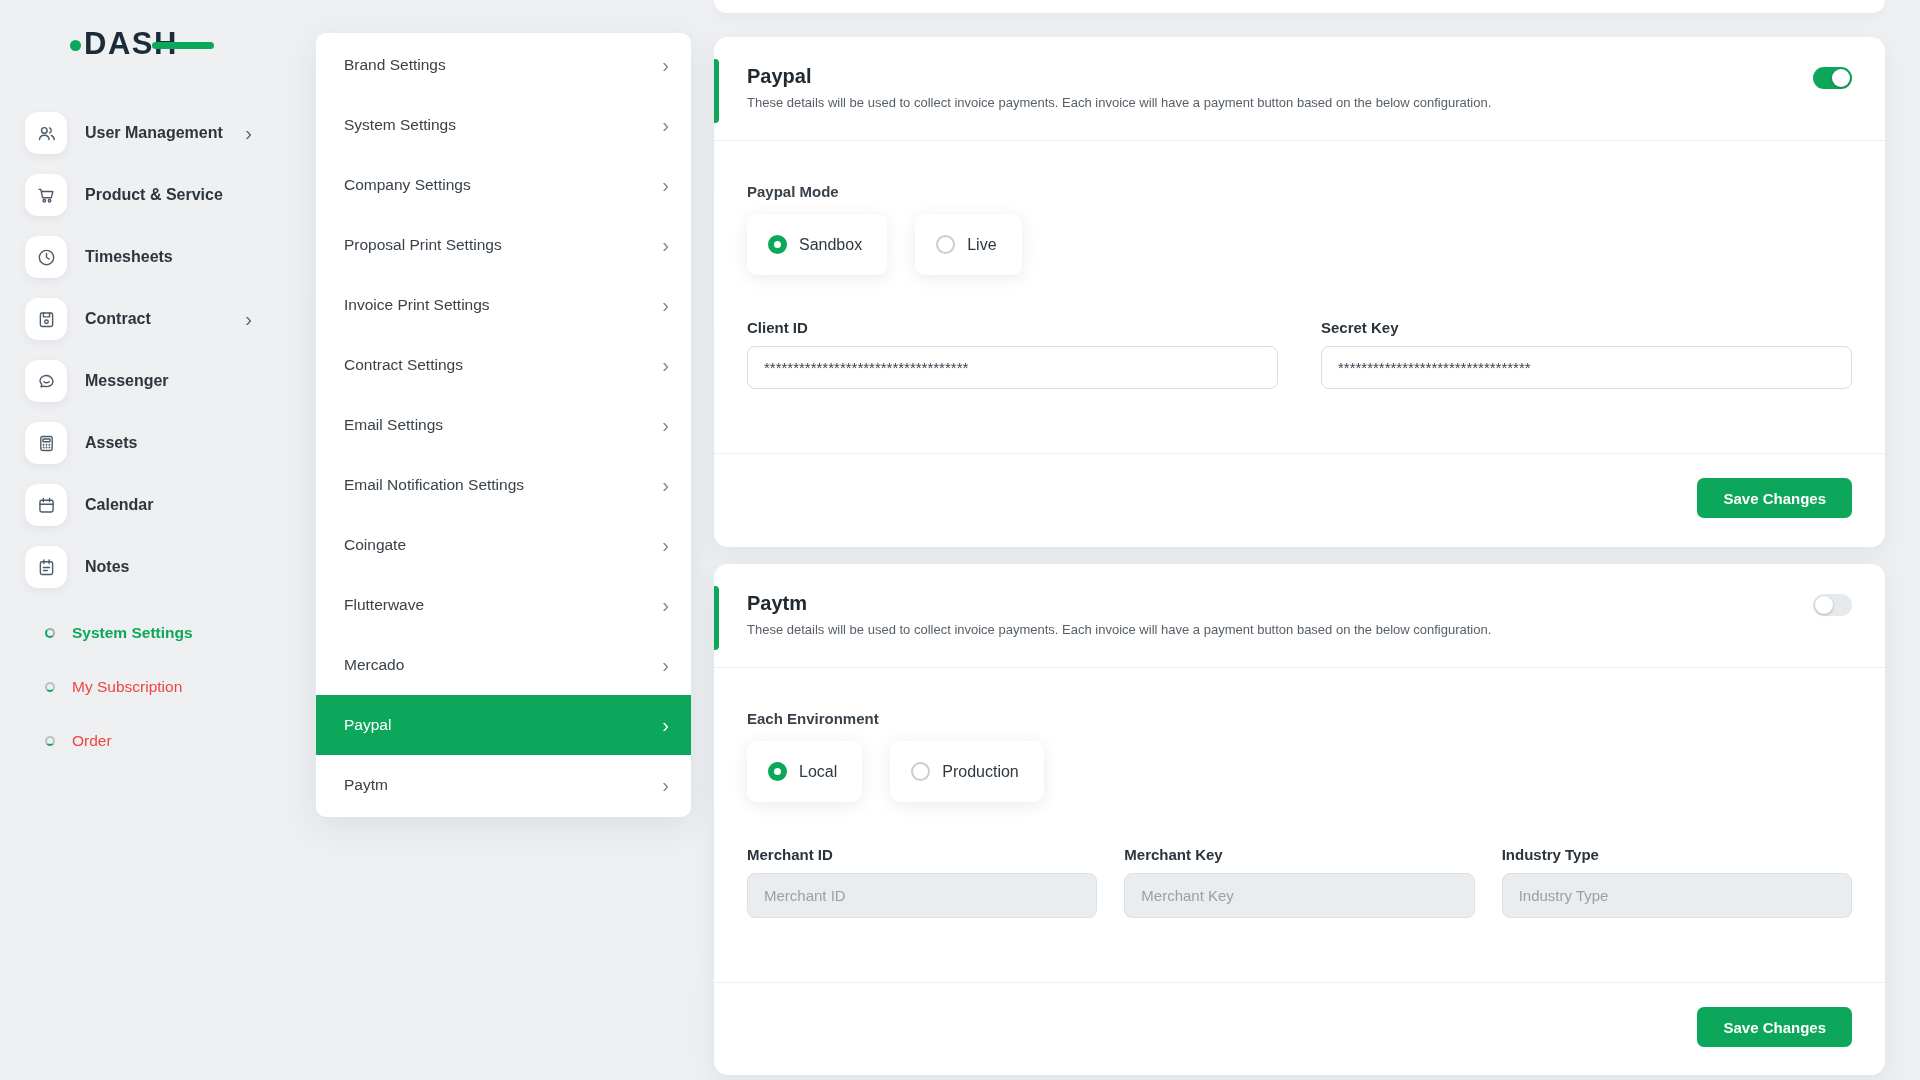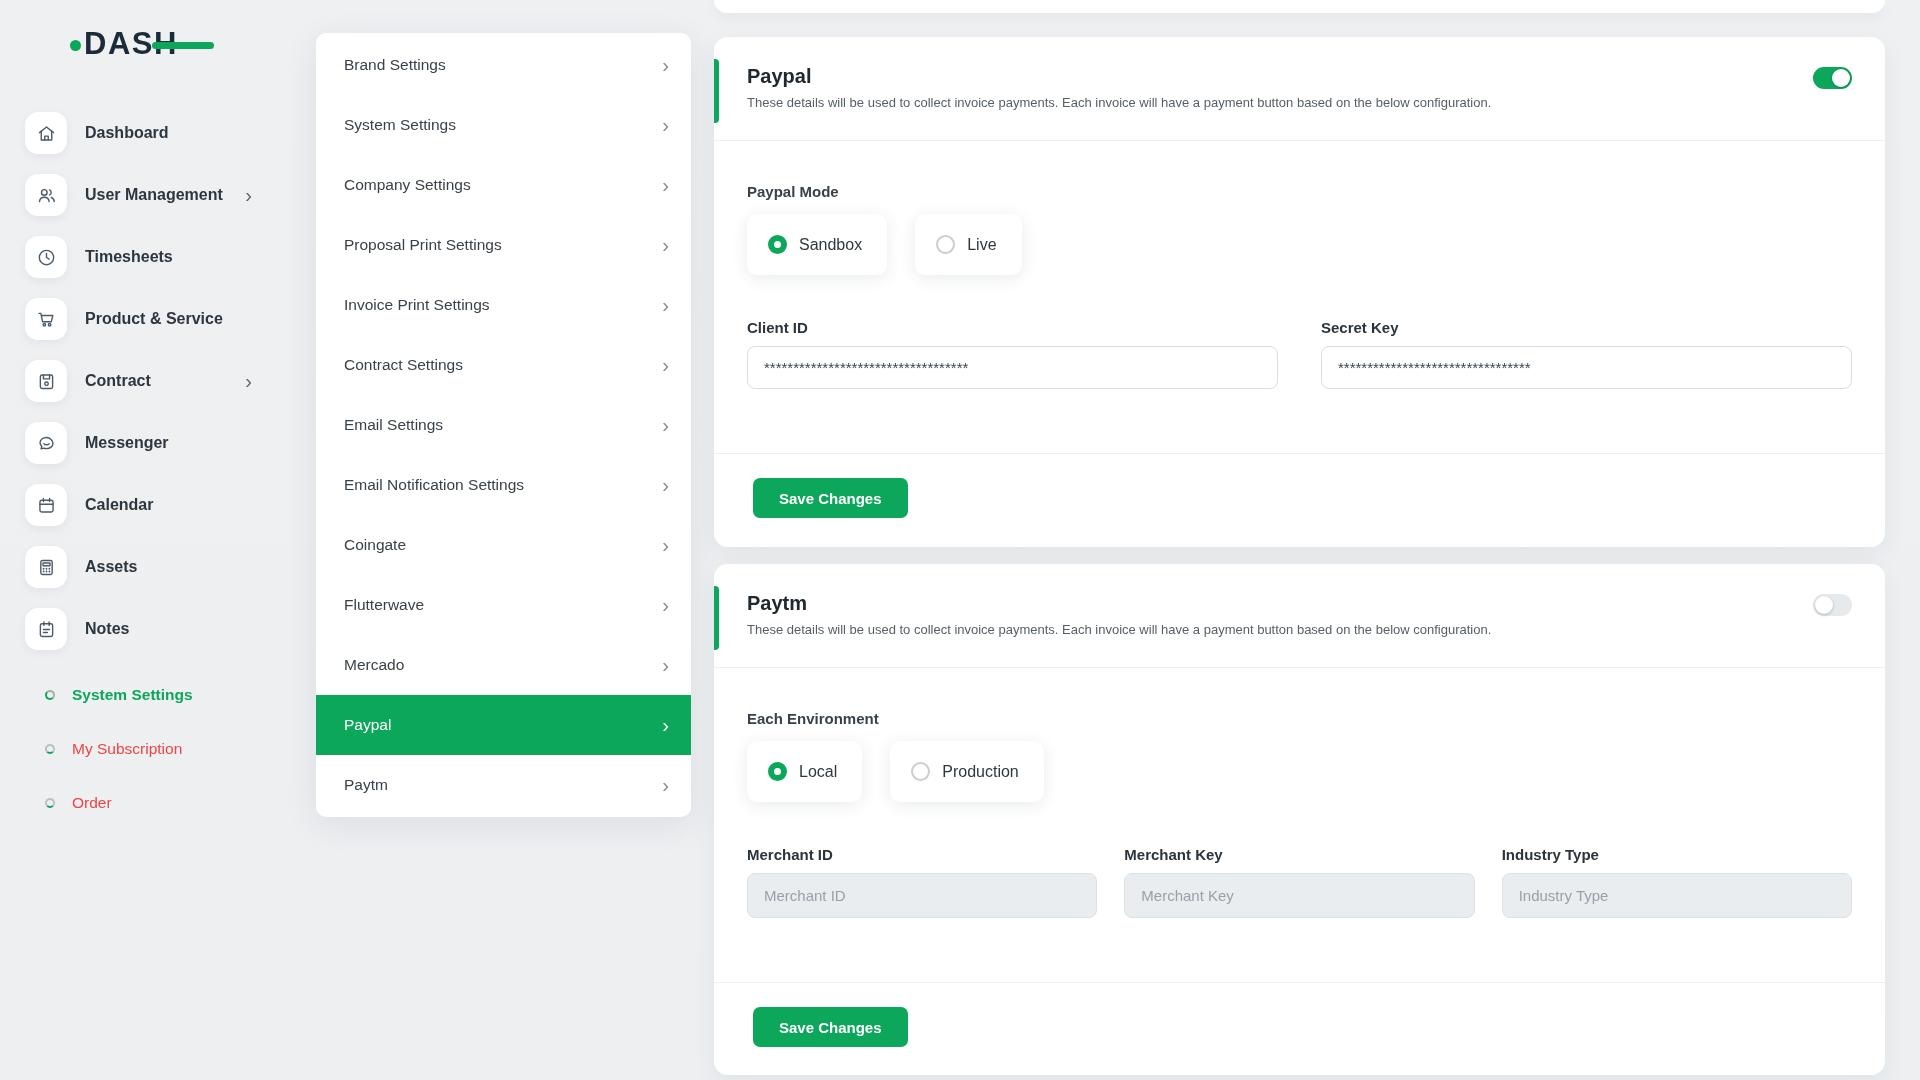--- a/index.html
+++ b/index.html
@@ -79,84 +79,74 @@
   .fields{ display:flex; margin:44px 33px 0 33px; }
   .fields.two{ gap:43px; }
   .fields.three{ gap:27px; }
   .field{ flex:1; }
   .field-label{ font-size:15px; font-weight:700; color:#2b343c; }
   .field input{ margin-top:10px; width:100%; height:43px; border:1px solid #d9dee3; border-radius:8px;
     padding:0 16px; font-size:15px; color:#3c4650; background:#fff; font-family:"Liberation Sans",sans-serif; outline:none; }
   .fields.three .field input{ height:45px; background:#e9edf0; border-color:#dbe1e5; }
   .field input::placeholder{ color:#98a1a9; }
 
-  .card-footer{ display:flex; padding:24px 33px 0 39px; }
+  .card-footer{ display:flex; justify-content:flex-end; padding:24px 33px 0 39px; }
   .btn-save{ background:var(--green); color:#fff; border:none; border-radius:7px; height:40px;
     padding:0 26px; font-size:15px; font-weight:600; font-family:"Liberation Sans",sans-serif; cursor:pointer; }
 </style>
 </head>
 <body>
 
 <div class="sidebar">
   <div class="logo">
     <span class="logo-dot"></span>
     <span class="logo-text">DASH</span>
     <span class="logo-bar"></span>
   </div>
 
   <div class="nav">
 
-    <div class="nav-item">
-      <span class="icon-box">
-        <svg viewBox="0 0 24 24">
-            <path d="M4 11 12 4.5 20 11"></path>
-            <path d="M6 9.5V19.5h12V9.5"></path>
-            <path d="M10 19.5v-4.5h4v4.5"></path>
-          </svg>
-      </span>
-      <span class="nav-label">Dashboard</span>
-    </div>
 
     <div class="nav-item">
       <span class="icon-box">
         <svg viewBox="0 0 24 24">
             <circle cx="9.5" cy="8.5" r="3.2"></circle>
             <path d="M4 19c.3-3 2.6-5 5.5-5s5.2 2 5.5 5"></path>
             <path d="M15.5 5.6a3.2 3.2 0 0 1 0 5.8"></path>
             <path d="M17.5 14.3c1.9.7 3.2 2.4 3.4 4.7"></path>
           </svg>
       </span>
       <span class="nav-label">User Management</span>
       <span class="nav-chev">›</span>
     </div>
 
     <div class="nav-item">
       <span class="icon-box">
         <svg viewBox="0 0 24 24">
-            <circle cx="12" cy="12" r="8.2"></circle>
-            <path d="M12 7.5V12l3 1.8"></path>
-          </svg>
-      </span>
-      <span class="nav-label">Timesheets</span>
-    </div>
-
-    <div class="nav-item">
-      <span class="icon-box">
-        <svg viewBox="0 0 24 24">
             <path d="M3.5 5h2l2 9.5h10l1.8-7H6.2"></path>
             <circle cx="9.5" cy="18" r="1.4"></circle>
             <circle cx="15.5" cy="18" r="1.4"></circle>
           </svg>
       </span>
       <span class="nav-label">Product &amp; Service</span>
     </div>
 
     <div class="nav-item">
       <span class="icon-box">
         <svg viewBox="0 0 24 24">
+            <circle cx="12" cy="12" r="8.2"></circle>
+            <path d="M12 7.5V12l3 1.8"></path>
+          </svg>
+      </span>
+      <span class="nav-label">Timesheets</span>
+    </div>
+
+    <div class="nav-item">
+      <span class="icon-box">
+        <svg viewBox="0 0 24 24">
             <rect x="5" y="4.5" width="14" height="15.5" rx="2"></rect>
             <path d="M8.5 4.5V9h7V4.5"></path>
             <circle cx="12" cy="14.5" r="2"></circle>
           </svg>
       </span>
       <span class="nav-label">Contract</span>
       <span class="nav-chev">›</span>
     </div>
 
     <div class="nav-item">
@@ -165,36 +155,36 @@
             <path d="M12 5.2c-4.1 0-7.4 2.6-7.4 5.9 0 1.6.8 3 2 4.1l-.8 3 3-.9c1 .4 2 .6 3.2.6 4.1 0 7.4-2.6 7.4-5.9S16.1 5.2 12 5.2z"></path>
             <path d="M9 12.2c.9.8 1.9 1.2 3 1.2s2.1-.4 3-1.2"></path>
           </svg>
       </span>
       <span class="nav-label">Messenger</span>
     </div>
 
     <div class="nav-item">
       <span class="icon-box">
         <svg viewBox="0 0 24 24">
-            <rect x="4.5" y="6" width="15" height="13.5" rx="2"></rect>
-            <path d="M4.5 10.5h15M8.5 4v3.5M15.5 4v3.5"></path>
-          </svg>
-      </span>
-      <span class="nav-label">Calendar</span>
-    </div>
-
-    <div class="nav-item">
-      <span class="icon-box">
-        <svg viewBox="0 0 24 24">
             <rect x="5.5" y="4" width="13" height="16" rx="2"></rect>
             <rect x="8" y="6.8" width="8" height="3.2" rx="0.6"></rect>
             <path d="M8.7 13.4h.01M12 13.4h.01M15.3 13.4h.01M8.7 16.6h.01M12 16.6h.01M15.3 16.6h.01" stroke-width="2.1"></path>
           </svg>
       </span>
       <span class="nav-label">Assets</span>
+    </div>
+
+    <div class="nav-item">
+      <span class="icon-box">
+        <svg viewBox="0 0 24 24">
+            <rect x="4.5" y="6" width="15" height="13.5" rx="2"></rect>
+            <path d="M4.5 10.5h15M8.5 4v3.5M15.5 4v3.5"></path>
+          </svg>
+      </span>
+      <span class="nav-label">Calendar</span>
     </div>
 
     <div class="nav-item">
       <span class="icon-box">
         <svg viewBox="0 0 24 24">
             <rect x="5" y="5.5" width="14" height="14.5" rx="2"></rect>
             <path d="M9 3.5v4M15 3.5v4M8.5 12h7M8.5 15.5h4.5"></path>
           </svg>
       </span>
       <span class="nav-label">Notes</span>

